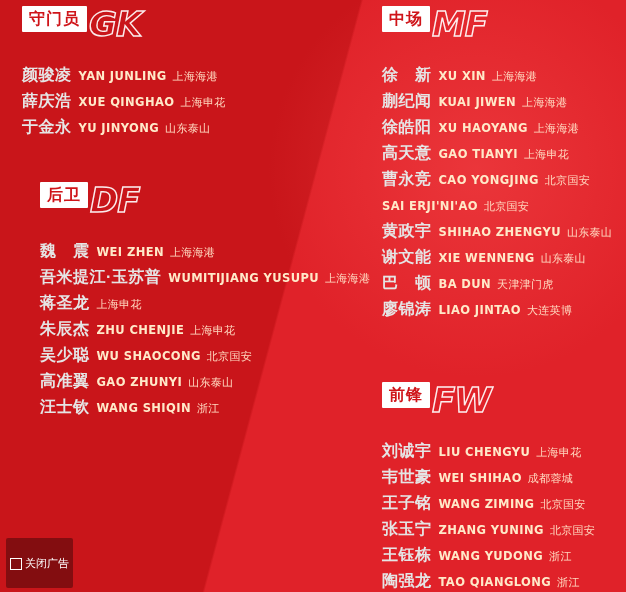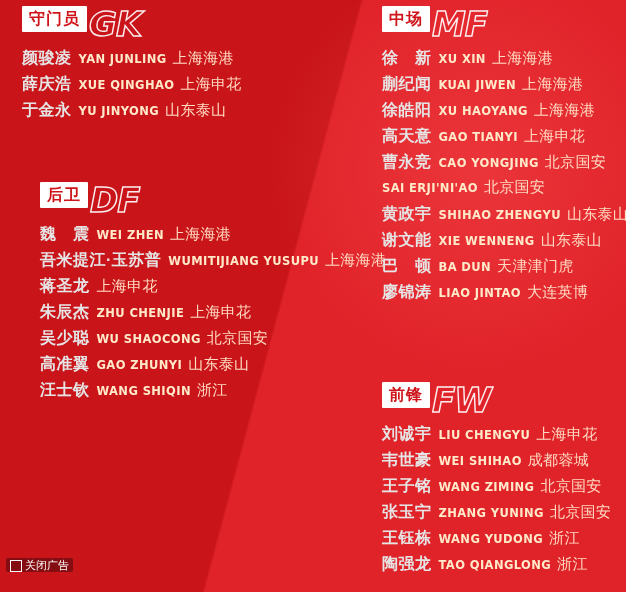--- a/index.html
+++ b/index.html
@@ -95,42 +95,43 @@
   .p-en {
     color: #ffe9c9;
     font-size: 11.5px;
     font-weight: bold;
     letter-spacing: 0.4px;
     margin-right: 6px;
     font-family: "DejaVu Sans", sans-serif;
   }
   .p-club {
     color: #ffd9c0;
-    font-size: 15px;
+    font-size: 11px;
     letter-spacing: 0.3px;
+    margin-top: 21px;
   }
 
   
   #gk-block  { position: absolute; left: 22px;  top: 6px;   }
   #df-block  { position: absolute; left: 40px;  top: 182px; }
   #mf-block  { position: absolute; left: 382px; top: 6px;   }
   #fw-block  { position: absolute; left: 382px; top: 382px; }
 
   
   .ad-close {
     position: absolute;
     left: 6px;
-    bottom: 20px;
+    bottom: 4px;
     z-index: 5;
     display: flex;
     align-items: center;
     background: rgba(0,0,0,0.35);
     color: #ffffff;
     font-size: 11px;
-    padding: 0 4px;
+    padding: 18px 4px;
     line-height: 14px;
     border-radius: 2px;
   }
   .ad-close .x-box {
     display: inline-block;
     width: 10px;
     height: 10px;
     border: 1px solid #ffffff;
     margin-right: 3px;
     position: relative;

